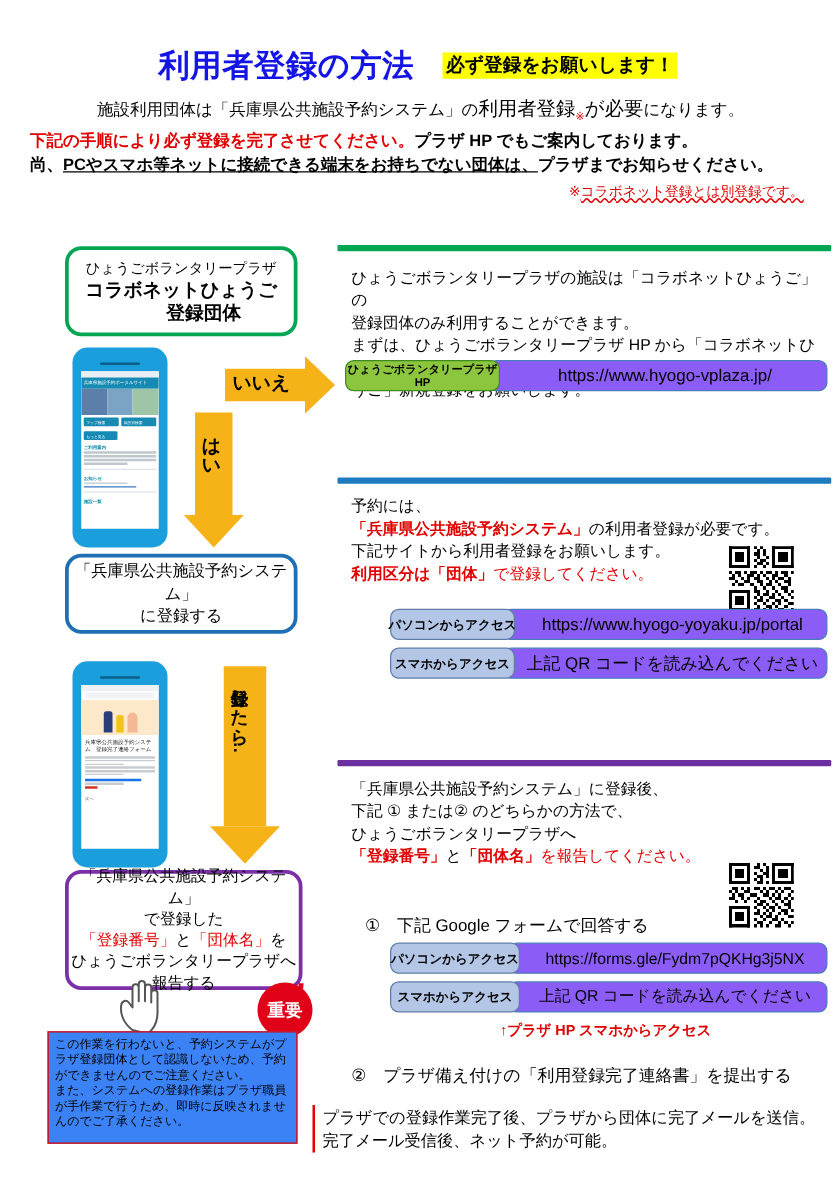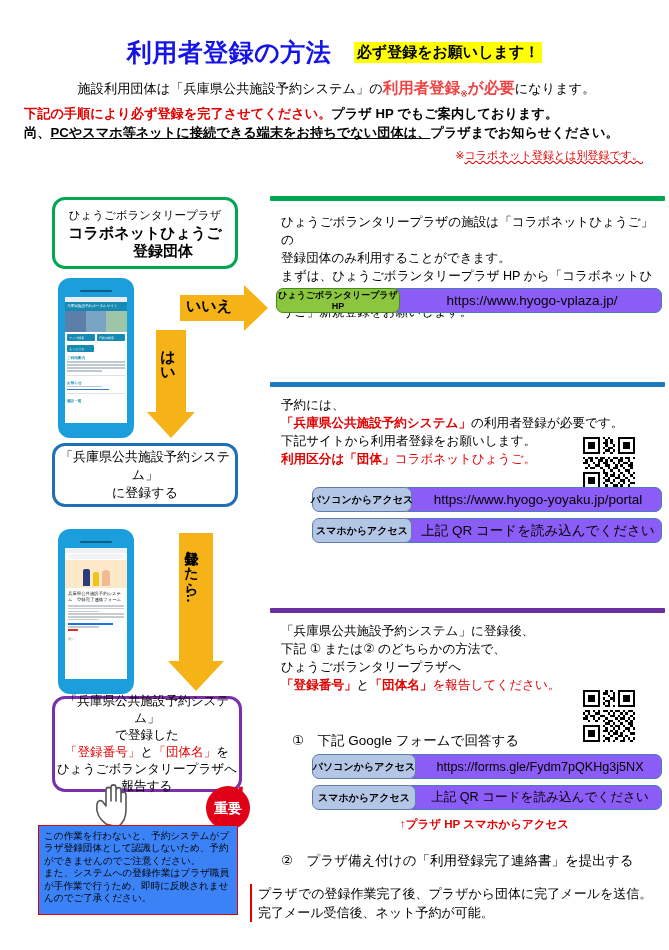--- a/index.html
+++ b/index.html
@@ -52,21 +52,21 @@
   #intro-block {
     left: 24px; top: 78px; width: 625px;
     font-size: 13.2px;
     line-height: 19px;
   }
   .intro-line { white-space: nowrap; }
   .intro-l1 { text-align: center; }
   .red { color: #e00000; }
   .red-b { color: #e00000; font-weight: bold; }
   .bold { font-weight: bold; }
-  .big-red { color: #ef4444; font-weight: bold; font-size: 15.5px; }
+  .big-red { color: #000000; font-weight: normal; font-size: 15.5px; }
   .uline { text-decoration: underline; }
   .sup-mark { font-size: 9px; vertical-align: sub; }
   .note-right {
     text-align: right;
     font-size: 11px;
     color: #e00000;
     margin-top: 4px;
     padding-right: 6px;
   }
   .note-right .wavy {
@@ -506,21 +506,21 @@
       <div class="lr-url">https://www.hyogo-vplaza.jp/</div>
     </div>
   </div>
 
   <div class="abs divider" id="div-blue"></div>
 
   <div class="abs rtext" id="sec2-text">
     <div>予約には、</div>
     <div><span class="red bold">「兵庫県公共施設予約システム」</span><span>の利用者登録が必要です。</span></div>
     <div>下記サイトから利用者登録をお願いします。</div>
-    <div><span class="red bold">利用区分は</span><span class="red bold">「団体」</span><span class="red">コラボネットひょうご。</span></div>
+    <div><span class="red bold">利用区分は</span><span class="red bold">「団体」</span><span class="red">で登録してください。</span></div>
   </div>
 
   <div class="abs qr" id="qr-1">
     <svg width="52" height="52" viewBox="0 0 21 21" shape-rendering="crispEdges">
       <rect width="21" height="21" fill="#fff"></rect>
       <g fill="#000">
         <rect x="0" y="0" width="7" height="1"></rect>
           <rect x="0" y="6" width="7" height="1"></rect>
         <rect x="0" y="0" width="1" height="7"></rect>
           <rect x="6" y="0" width="1" height="7"></rect>

